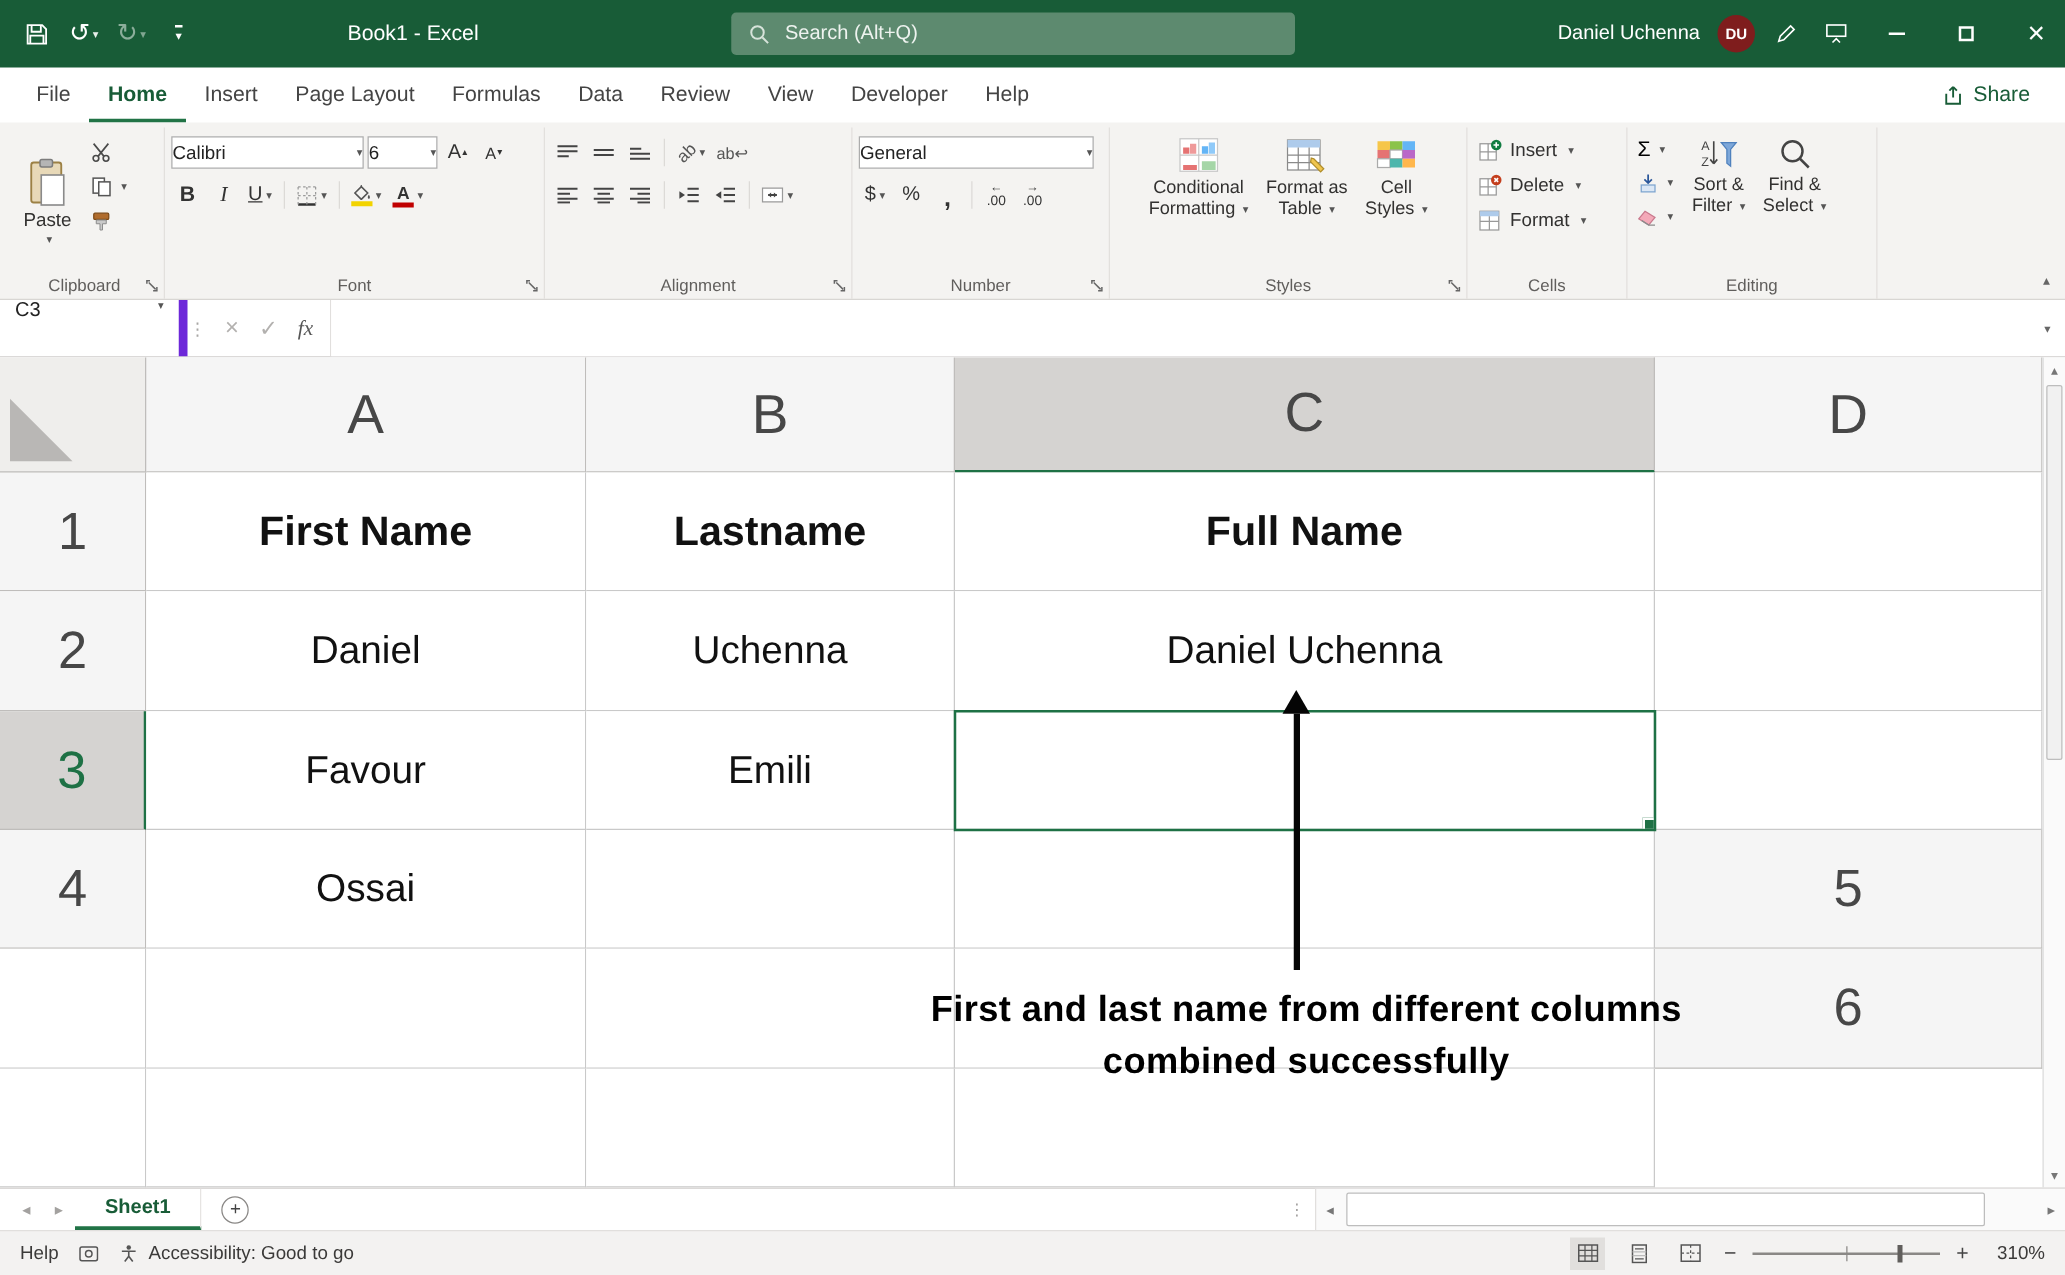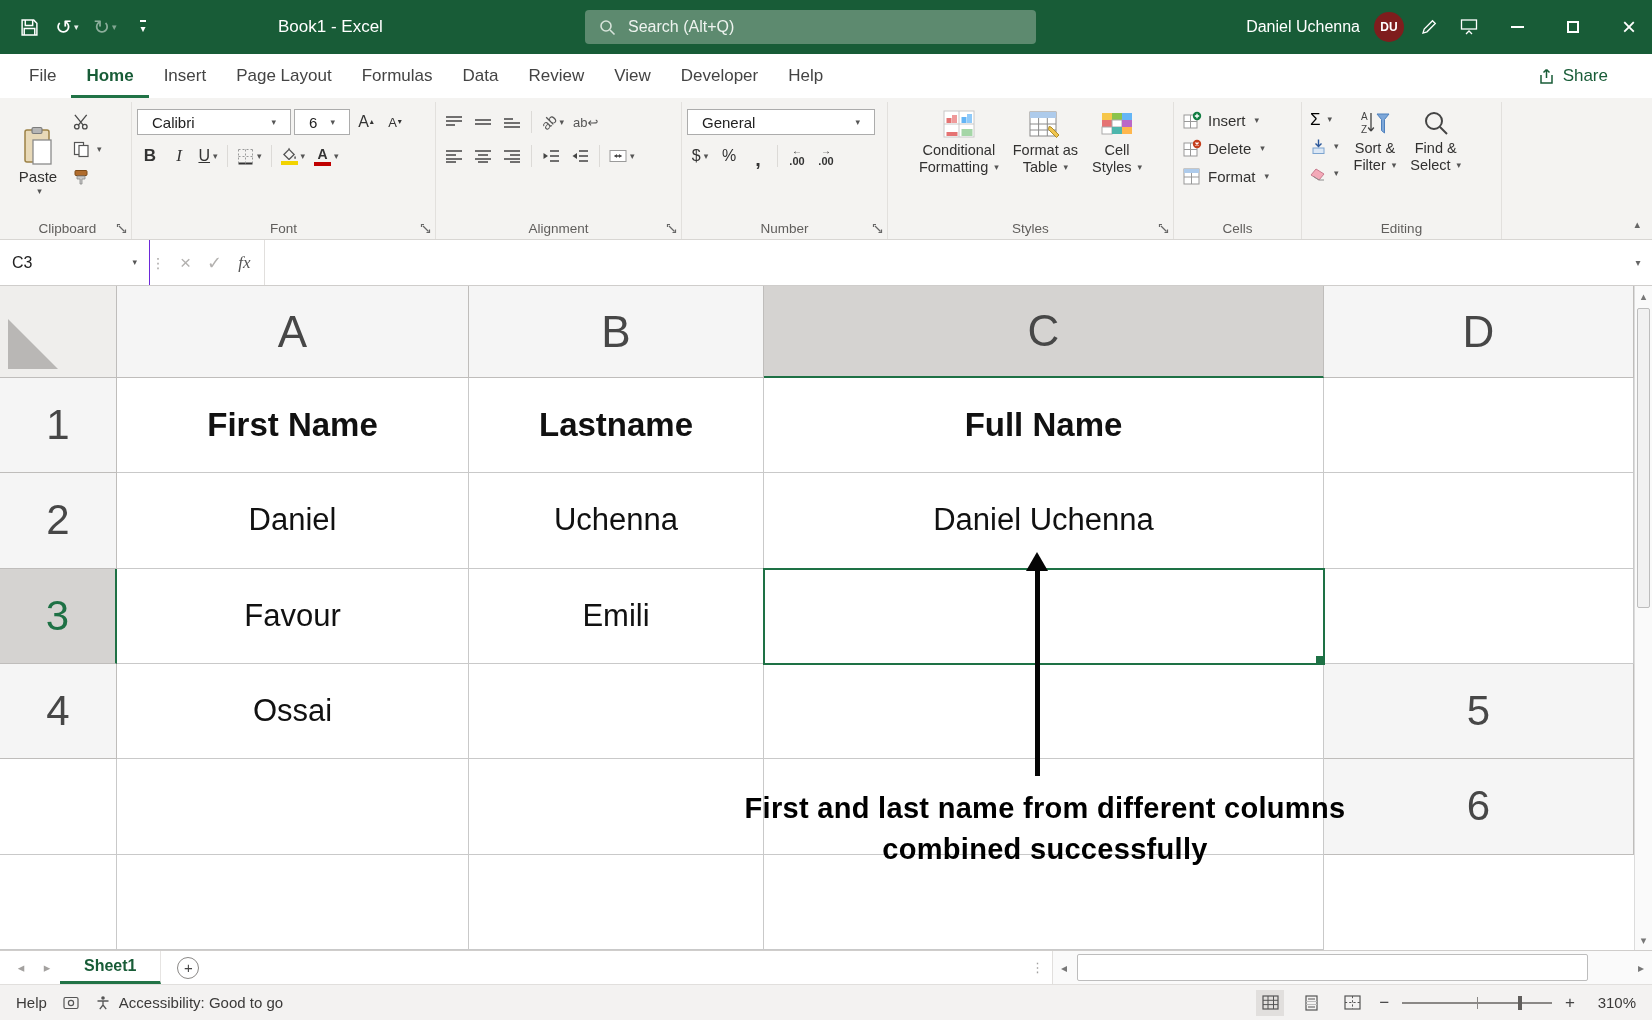--- a/index.html
+++ b/index.html
@@ -23,30 +23,30 @@
 .avatar{width:30px;height:30px;border-radius:50%;background:#7f1d1d;color:#fff;font-size:12px;font-weight:700;display:flex;align-items:center;justify-content:center}
 .win-btn{width:46px;height:54px;display:flex;align-items:center;justify-content:center;cursor:pointer}
 .win-min-bar{width:13px;height:2px;background:#fff}
 .win-max-box{width:12px;height:12px;border:2px solid #fff}
 .close-x{font-size:24px;line-height:1}
 
 
 .tabsrow{height:44px;background:#fff;display:flex;align-items:stretch;padding-left:14px;flex:0 0 auto}
 .rtab{padding:0 15px;display:flex;align-items:center;font-size:17px;color:#444;cursor:pointer;white-space:nowrap}
 .rtab.active{color:#185C37;font-weight:700;box-shadow:inset 0 -3px 0 #217346}
-.share{margin-left:auto;margin-right:44px;display:flex;align-items:center;gap:8px;color:#185C37;font-size:17px;cursor:pointer}
+.share{margin-left:auto;margin-right:28px;display:flex;align-items:center;gap:8px;color:#185C37;font-size:17px;cursor:pointer}
 
 
 .ribbon{height:142px;background:#f4f3f1;display:flex;padding:4px 0 0 4px;border-bottom:1px solid #d8d6d3;position:relative;flex:0 0 auto}
 .group{position:relative;display:flex;flex-direction:column;border-right:1px solid #e2e0dd;padding:3px 5px 0}
 .gbody{flex:1;display:flex}
 .glabel{height:22px;display:flex;align-items:center;justify-content:center;font-size:13.5px;color:#605e5c}
 .launcher{position:absolute;right:4px;bottom:5px;cursor:pointer}
 .grow{display:flex;align-items:center;gap:3px;height:30px}
-.combo{background:#fff;border:1px solid #acacac;height:26px;display:flex;align-items:center;padding:0 14px;font-size:15px;color:#222;cursor:pointer}
+.combo{background:#fff;border:1px solid #acacac;height:26px;display:flex;align-items:center;padding:0 0;font-size:15px;color:#222;cursor:pointer}
 .cv{flex:1;overflow:hidden;white-space:nowrap}
 .dd{font-size:9px;color:#555;margin-left:3px;line-height:1}
 .ibtn{min-width:26px;height:26px;display:flex;align-items:center;justify-content:center;font-size:16px;color:#333;padding:0 3px;border-radius:2px;cursor:pointer}
 .ibtn.bld span{font-weight:800;font-size:17px}
 .ibtn.ital span{font-style:italic;font-family:"Liberation Serif",serif;font-size:17px}
 .ibtn.und span.uch{text-decoration:underline;font-size:16px}
 .vsep{width:1px;height:22px;background:#dcdad7;margin:0 3px}
 .colstack{display:flex;flex-direction:column;align-items:center;line-height:1}
 .colorbar{width:17px;height:4px;margin-top:1px}
 .fc-a{font-size:14px;font-weight:700;line-height:1}
@@ -59,27 +59,27 @@
 .bigbtn svg{margin-bottom:3px}
 .l2{display:flex;align-items:center;gap:3px}
 .cellrow{display:flex;align-items:center;gap:6px;height:27px;font-size:15px;color:#323130;padding:0 4px;cursor:pointer}
 .ed-mini{display:flex;flex-direction:column;gap:3px;margin-right:5px;padding-top:2px}
 .sigma{font-size:17px;line-height:1}
 .ic path{stroke:#444;stroke-width:1.5;fill:none}
 .ic path.f{fill:#444;stroke:none}
 .ic rect{stroke:#9a9a9a;fill:#fff;stroke-width:1}
 .decstack{display:flex;flex-direction:column;align-items:center;line-height:1}
 .darr{font-size:10px;line-height:1}
-.dnum{font-size:11px;font-weight:700;line-height:1}
+.dnum{font-size:11px;font-weight:400;line-height:1}
 .comma-ic{font-size:20px;font-weight:700;line-height:.6;padding-top:6px}
 .ribbon-collapse{position:absolute;right:12px;bottom:8px;color:#666;font-size:11px;cursor:pointer}
 
 
 .formulabar{height:46px;background:#fff;display:flex;align-items:stretch;border-bottom:1px solid #cfcdcb;flex:0 0 auto}
-.namebox{width:150px;display:flex;align-items:center;padding:0 12px;font-size:16px;color:#222;border-right:1px solid #6d28d9;cursor:pointer}
+.namebox{width:150px;display:flex;padding:0 12px;font-size:16px;color:#222;border-right:7px solid #6d28d9;cursor:pointer}
 .nb-val{flex:1}
 .fb-dots{width:16px;display:flex;align-items:center;justify-content:center;color:#a9a7a5;font-size:14px}
 .fb-btns{display:flex;align-items:center;gap:16px;padding:0 14px;border-right:1px solid #e1dfdd}
 .dim2{color:#b3b1af}
 .fb-x{font-size:19px}
 .fb-ck{font-size:18px}
 .fb-fx{font-size:17px;font-style:italic;font-family:"Liberation Serif",serif;color:#555;cursor:pointer}
 .fb-input{flex:1;background:#fff;cursor:text}
 .fb-exp{width:28px;display:flex;align-items:center;justify-content:center;color:#666;font-size:10px;cursor:pointer}
 

